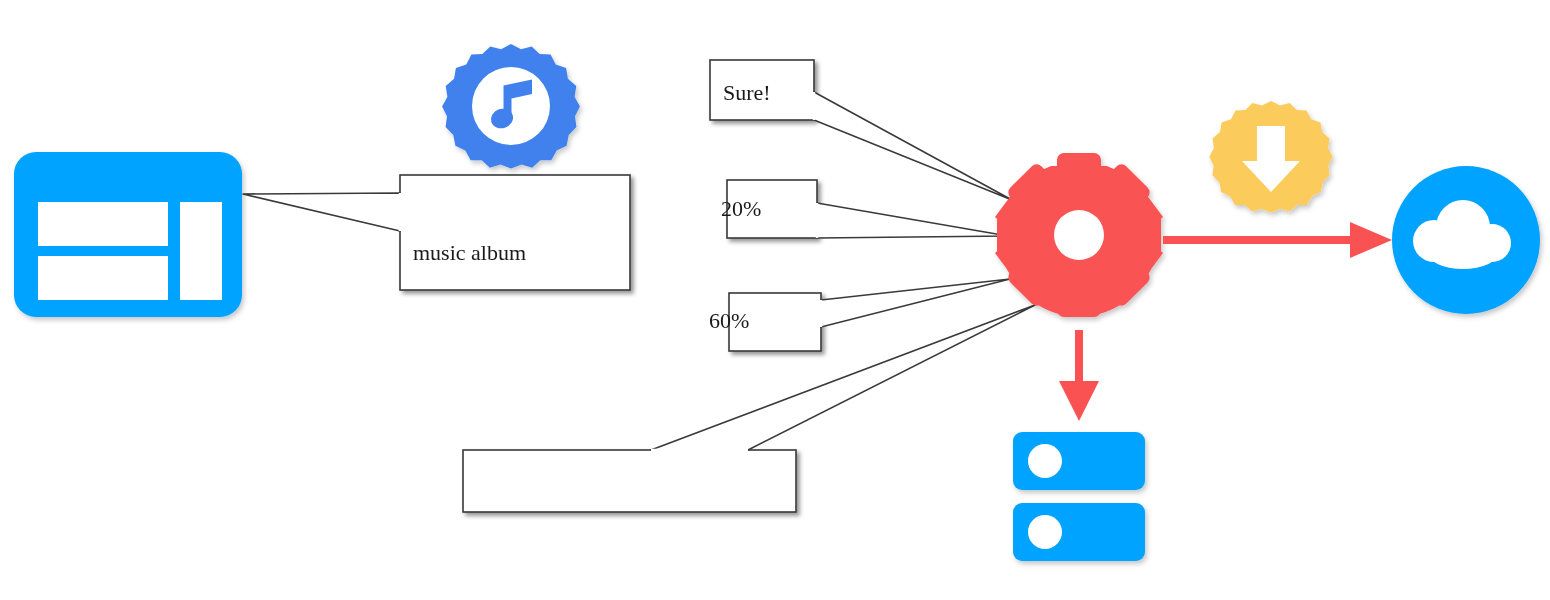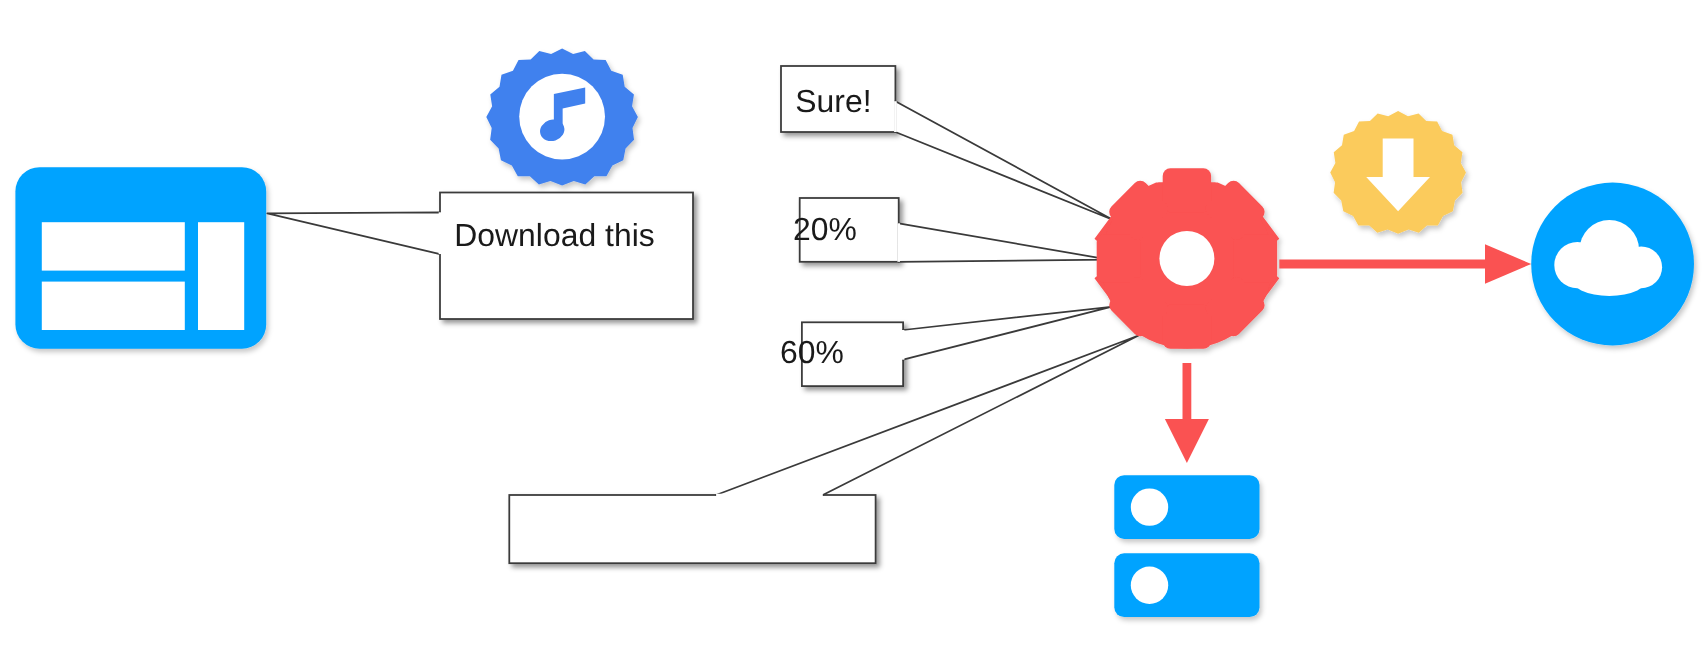--- a/index.html
+++ b/index.html
@@ -18,22 +18,22 @@
   #vector-layer {
     position: absolute;
     left: 0;
     top: 0;
     width: 1550px;
     height: 600px;
   }
   .callout-text {
     position: absolute;
     color: #1a1a1a;
-    font-family: Liberation Sans, sans-serif;
-    font-size: 29px;
+    font-family: Liberation Serif, serif;
+    font-size: 22px;
     line-height: 38px;
     white-space: pre;
     pointer-events: none;
   }
   #t-browser   { left: 413px; top: 196px; }
   #t-sure      { left: 723px; top: 74px;  }
   #t-p20       { left: 721px; top: 190px; }
   #t-p60       { left: 709px; top: 302px; }
   #t-complete  { left: 478px; top: 461px; }
 </style>
@@ -213,21 +213,21 @@
 
     <g filter="url(#softShadow)">
       <rect x="1013" y="432" width="132" height="58" rx="9" ry="9" fill="#03A3FF"></rect>
       <circle cx="1045" cy="461" r="17" fill="#ffffff"></circle>
       <rect x="1013" y="503" width="132" height="58" rx="9" ry="9" fill="#03A3FF"></rect>
       <circle cx="1045" cy="532" r="17" fill="#ffffff"></circle>
     </g>
 
   </svg>
 
-  <div class="callout-text" id="t-browser"><span>Download this</span><br></div>
+  <div class="callout-text" id="t-browser"><br><span>music album</span></div>
 
   <div class="callout-text" id="t-sure">Sure!</div>
 
   <div class="callout-text" id="t-p20">20%</div>
 
   <div class="callout-text" id="t-p60">60%</div>
 
 
 </div>
 

